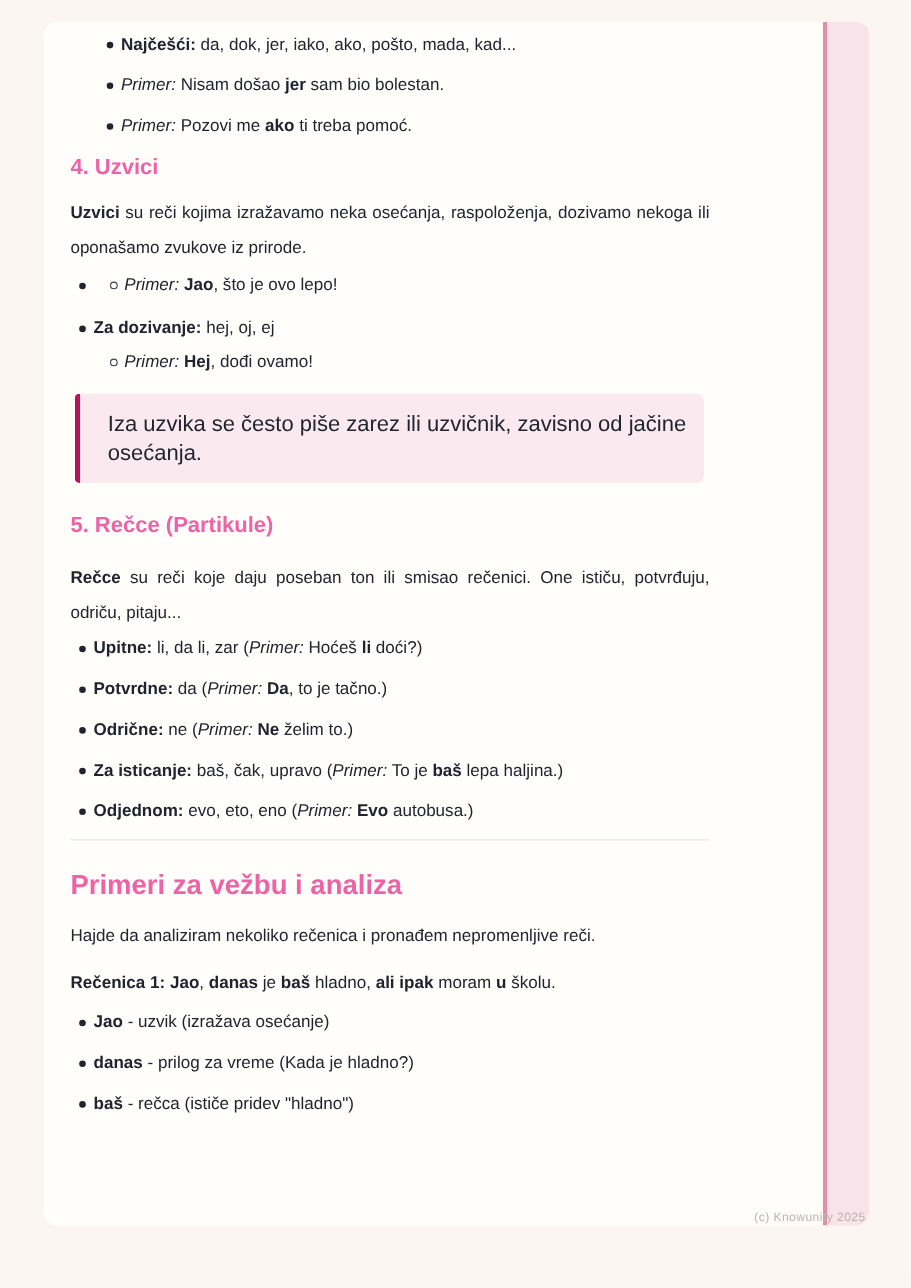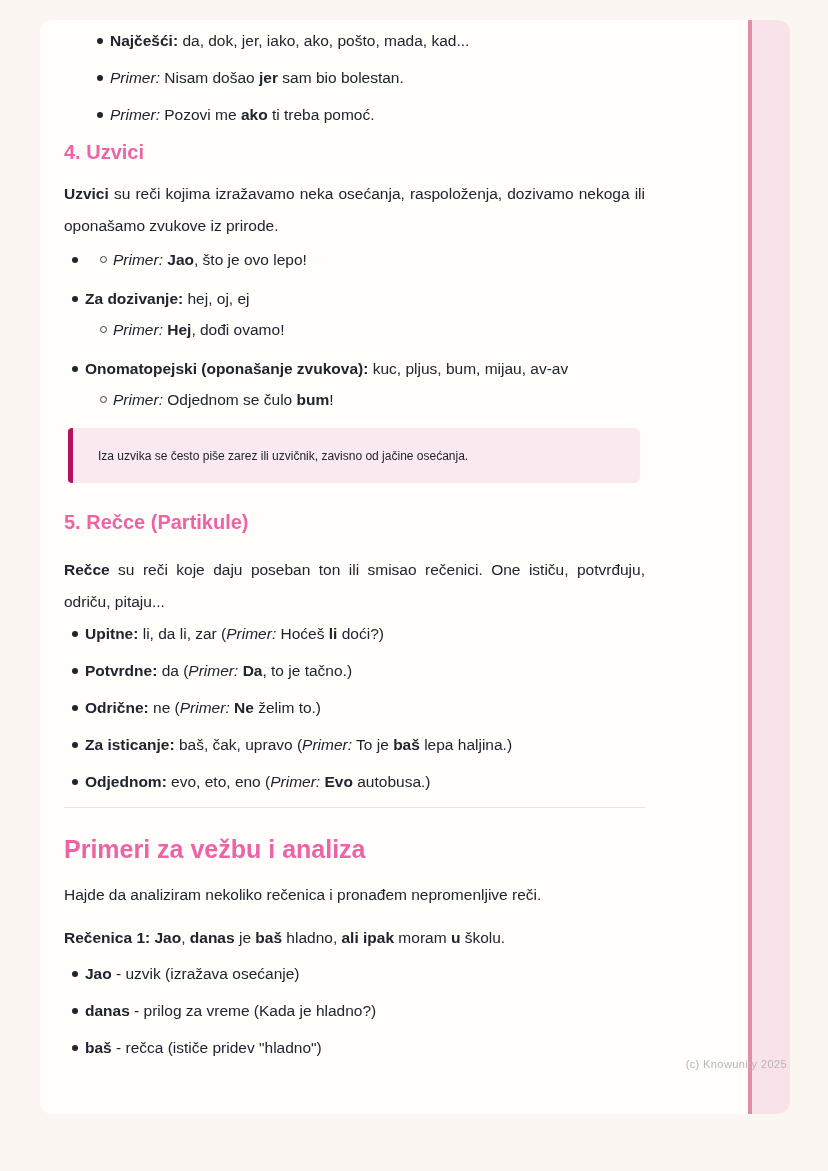--- a/index.html
+++ b/index.html
@@ -94,30 +94,30 @@
 
   .callout {
     margin-top: 15px;
     width: 572px;
     margin-left: 4px;
     background: var(--callout-bg);
     border-left: 5px solid var(--callout-border);
     border-radius: 4px 6px 6px 4px;
     padding: 15px 12px 14px 25px;
   }
-  .callout p { margin: 0; font-size: 12px; line-height: 26px; }
+  .callout p { margin: 0; font-size: 20px; line-height: 26px; }
 
   hr.divider {
     border: none; height: 1px;
     background: var(--divider);
     margin: 12px 0 0 0;
   }
   .watermark {
     position: absolute;
-    top: 1058px; right: 41px;
+    top: 1101px; right: 41px;
     font-size: 11px; letter-spacing: 0.4px;
     color: var(--watermark);
     z-index: 5;
     margin-left: 46px;
   }
 </style>
 </head>
 <body>
 
 <div class="card">
@@ -138,26 +138,20 @@
     <ul class="list groups">
       <li>
         <ul class="sublist">
           <li><span><span class="i">Primer:</span><span> </span><span class="b">Jao</span><span>, što je ovo lepo!</span></span></li>
         </ul>
       </li>
       <li>
         <span><span class="b">Za dozivanje:</span><span> hej, oj, ej</span></span>
         <ul class="sublist">
           <li><span><span class="i">Primer:</span><span> </span><span class="b">Hej</span><span>, dođi ovamo!</span></span></li>
-        </ul>
-      </li>
-      <li>
-        <span><span class="b">Onomatopejski (oponašanje zvukova):</span><span> kuc, pljus, bum, mijau, av-av</span></span>
-        <ul class="sublist">
-          <li><span><span class="i">Primer:</span><span> Odjednom se čulo </span><span class="b">bum</span><span>!</span></span></li>
         </ul>
       </li>
     </ul>
 
     <div class="callout">
       <p>Iza uzvika se često piše zarez ili uzvičnik, zavisno od jačine osećanja.</p>
     </div>
 
     <h3 class="section-heading s5">5. Rečce (Partikule)</h3>
 

